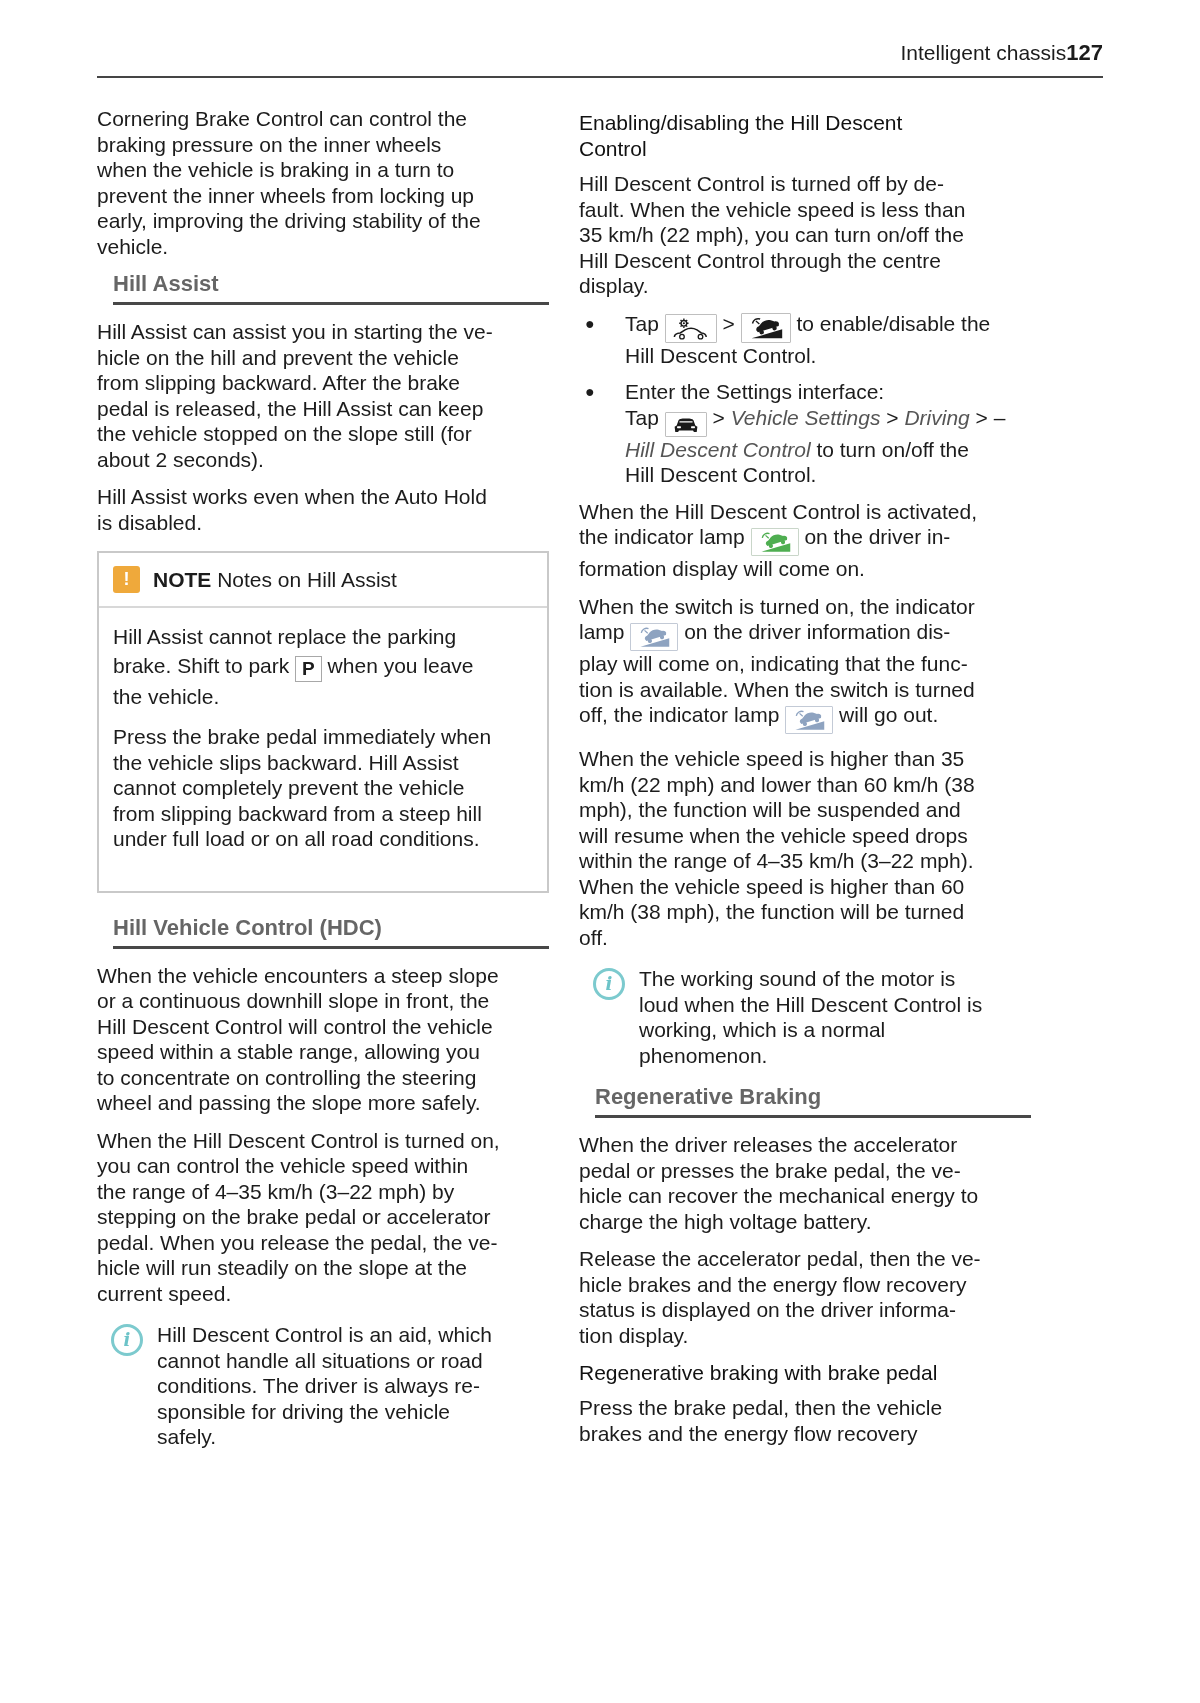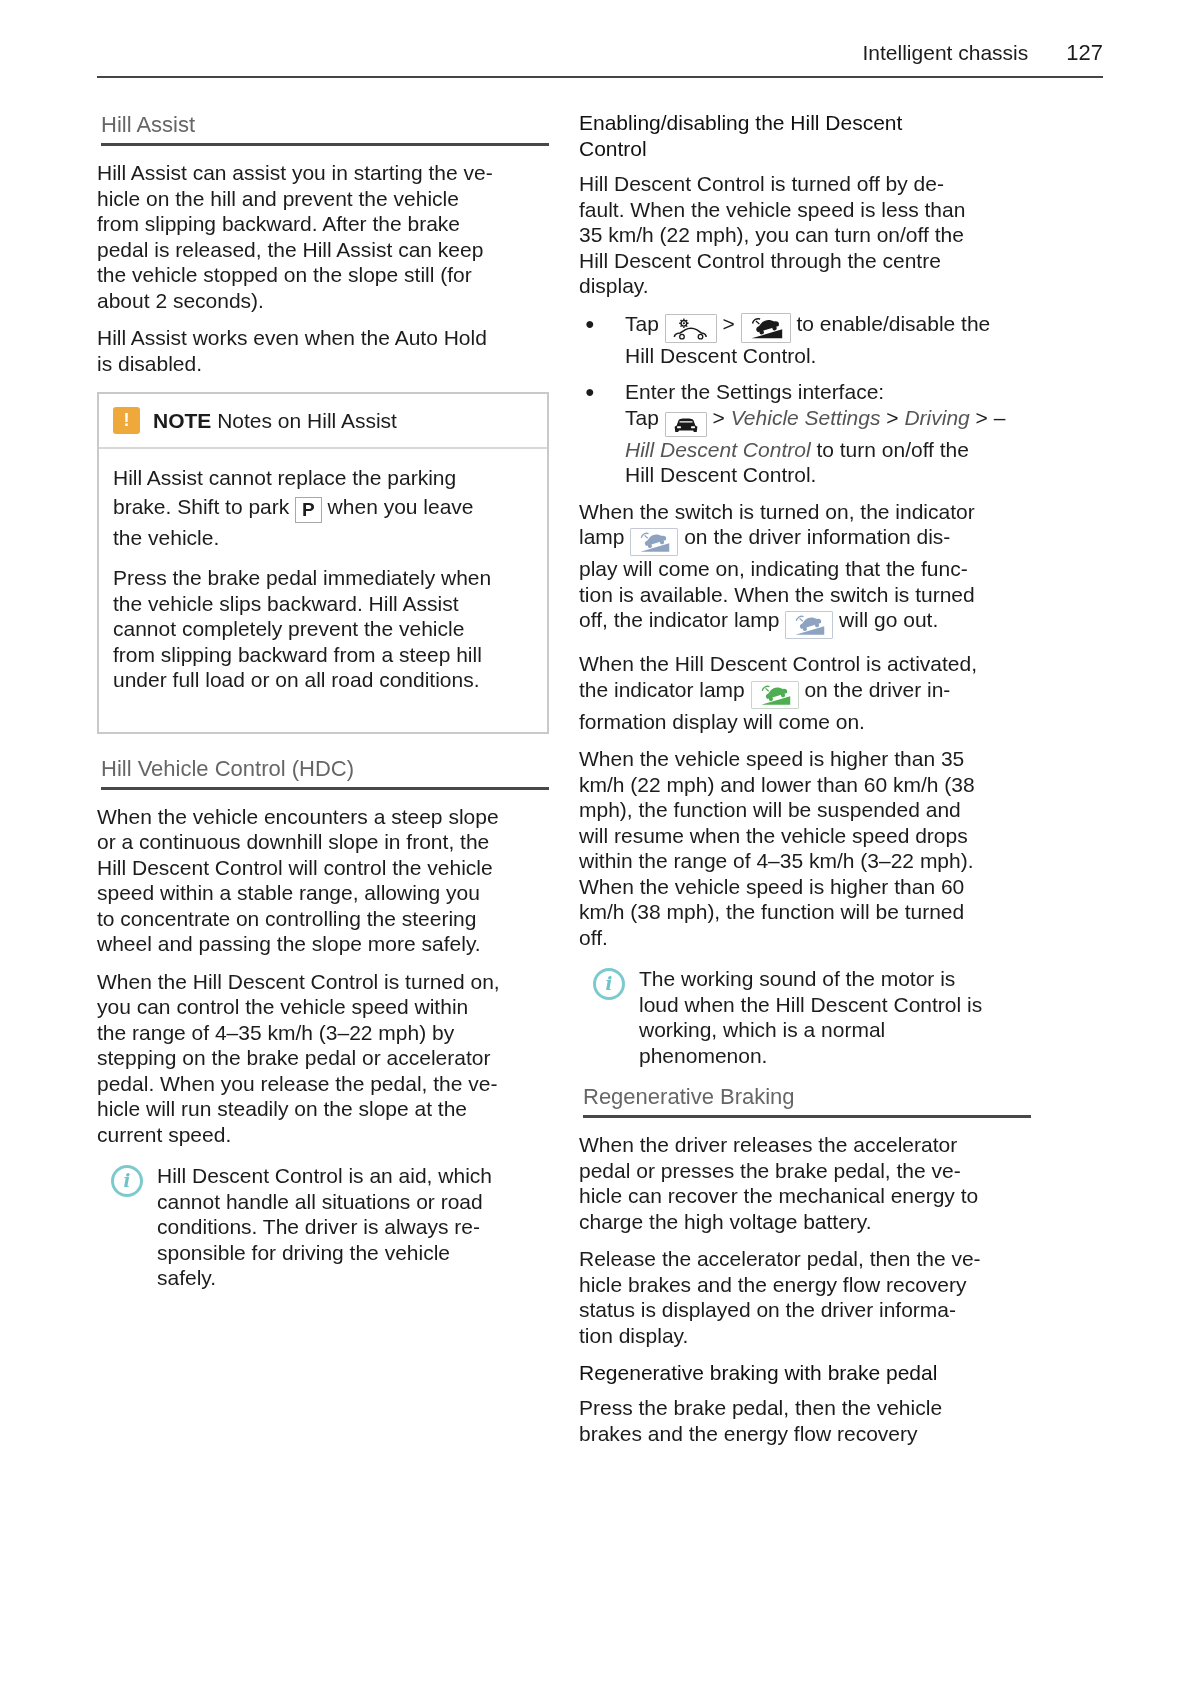--- a/index.html
+++ b/index.html
@@ -4,30 +4,30 @@
 <style>
   html,body{margin:0;padding:0;}
   body{
     width:1200px;height:1703px;position:relative;overflow:hidden;
     background:#ffffff;color:#1c1c1c;
     font-family:"Liberation Sans",sans-serif;
     font-size:21px;line-height:25.5px;
   }
   .pagehead{position:absolute;top:40px;left:97px;width:1006px;text-align:right;}
   .pagehead .sect-name{font-size:21px;color:#1c1c1c;}
-  .pagehead .pagenum{font-size:22px;font-weight:normal;margin-left:38px;}
+  .pagehead .pagenum{font-size:22px;font-weight:bold;}
   .head-rule{position:absolute;top:76px;left:97px;width:1006px;height:2px;background:#454545;}
   .cols{position:absolute;top:106px;left:97px;display:flex;gap:30px;}
   .col{width:452px;}
   p{margin:0 0 12px 0;}
   .pre{white-space:pre-line;}
   .t{white-space:pre-line;}
   .sect{
-    font-size:22px;line-height:26px;font-weight:normal;color:#666666;
-    margin:6px 0 14px 4px;padding-bottom:5px;border-bottom:3px solid #484848;
+    font-size:22px;line-height:26px;font-weight:bold;color:#666666;
+    margin:6px 0 14px 16px;padding-bottom:5px;border-bottom:3px solid #484848;
   }
   .boldhead{font-size:21px;line-height:26px;font-weight:normal;color:#111;margin:4px 0 9px 0;}
   .notebox{border:2px solid #c9c9c9;margin:16px 0 22px 0;background:#fff;}
   .note-head{display:flex;align-items:center;gap:13px;padding:13px 14px;border-bottom:2px solid #d8d8d8;}
   .note-icon{
     width:27px;height:27px;background:#efa93b;color:#fff;border-radius:3px;
     display:flex;align-items:center;justify-content:center;
     font-weight:bold;font-size:18px;flex:0 0 auto;
   }
   .note-title{font-size:21px;}
@@ -94,20 +94,26 @@
     </symbol>
   </defs>
 </svg>
 
 <div class="pagehead"><span class="sect-name">Intelligent chassis</span><span class="pagenum">127</span></div>
 <div class="head-rule"></div>
 
 <div class="cols">
 
   <div class="col">
+    <p class="pre">Cornering Brake Control can control the
+braking pressure on the inner wheels
+when the vehicle is braking in a turn to
+prevent the inner wheels from locking up
+early, improving the driving stability of the
+vehicle.</p>
     <h3 class="sect">Hill Assist</h3>
     <p class="pre">Hill Assist can assist you in starting the ve-
 hicle on the hill and prevent the vehicle
 from slipping backward. After the brake
 pedal is released, the Hill Assist can keep
 the vehicle stopped on the slope still (for
 about 2 seconds).</p>
     <p class="pre" style="margin-bottom:14px">Hill Assist works even when the Auto Hold
 is disabled.</p>
 
@@ -175,35 +181,35 @@
     <div class="bullet">
         <span class="dot">●</span>
         <div class="bcontent"><span class="t">Enter the Settings interface:
 </span><span class="t">Tap </span><span class="icon-box black"><svg width="28" height="19" viewBox="0 0 30 20">
               <use href="#sym-car-front"></use>
             </svg></span><span class="t sep"> &gt; </span><span class="t path">Vehicle Settings</span><span class="t sep"> &gt; </span><span class="t path">Driving</span><span class="t sep"> &gt; –</span><span class="t path">
 Hill Descent Control</span><span class="t"> to turn on/off the
 Hill Descent Control.</span></div>
       </div>
 
+    <p><span class="t">When the Hill Descent Control is activated,
+the indicator lamp </span><span class="icon-box green"><svg width="34" height="22" viewBox="0 0 40 26">
+            <use href="#sym-hdc"></use>
+          </svg></span><span class="t"> on the driver in-
+formation display will come on.</span></p>
+
     <p><span class="t">When the switch is turned on, the indicator
 lamp </span><span class="icon-box blue"><svg width="34" height="22" viewBox="0 0 40 26">
             <use href="#sym-hdc"></use>
           </svg></span><span class="t"> on the driver information dis-
 play will come on, indicating that the func-
 tion is available. When the switch is turned
 off, the indicator lamp </span><span class="icon-box blue"><svg width="34" height="22" viewBox="0 0 40 26">
             <use href="#sym-hdc"></use>
           </svg></span><span class="t"> will go out.</span></p>
-
-    <p><span class="t">When the Hill Descent Control is activated,
-the indicator lamp </span><span class="icon-box green"><svg width="34" height="22" viewBox="0 0 40 26">
-            <use href="#sym-hdc"></use>
-          </svg></span><span class="t"> on the driver in-
-formation display will come on.</span></p>
 
     <p class="pre">When the vehicle speed is higher than 35
 km/h (22 mph) and lower than 60 km/h (38
 mph), the function will be suspended and
 will resume when the vehicle speed drops
 within the range of 4–35 km/h (3–22 mph).
 When the vehicle speed is higher than 60
 km/h (38 mph), the function will be turned
 off.</p>
 

